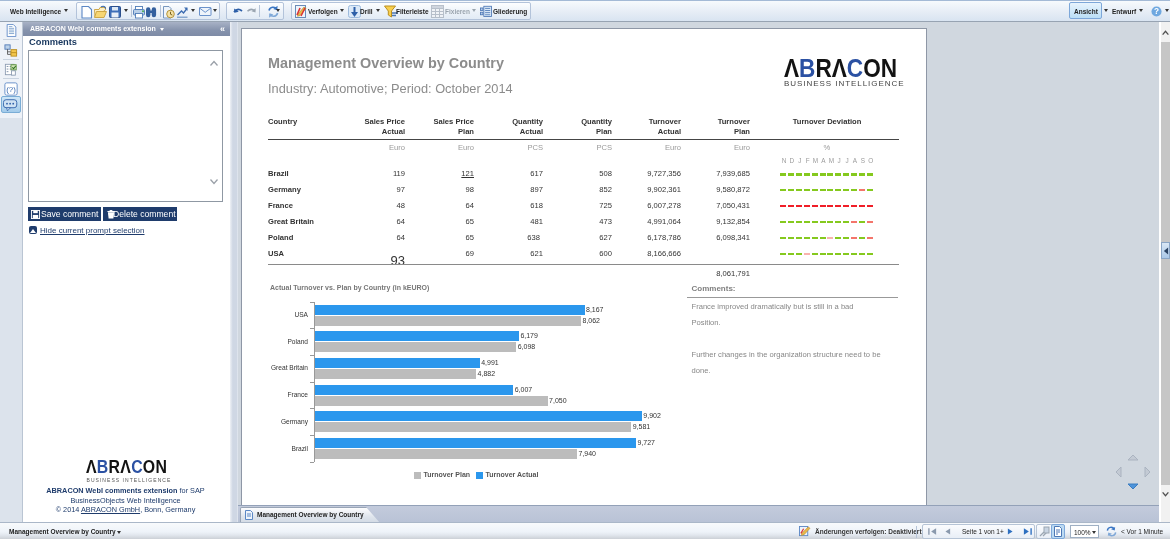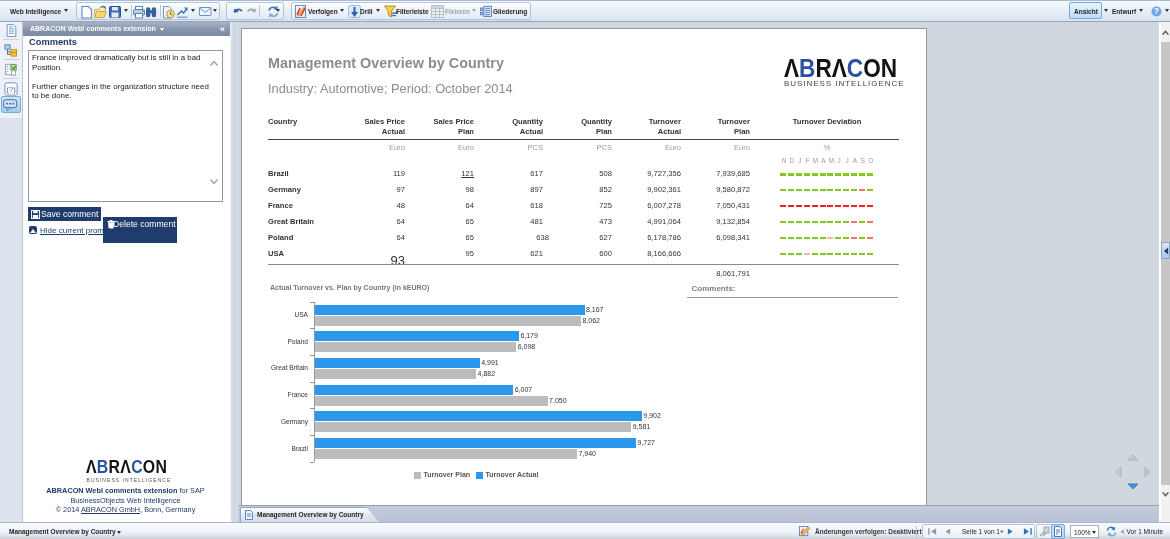--- a/index.html
+++ b/index.html
@@ -185,36 +185,35 @@
  </svg>
 </div>
 
 <div id="lpanel">
  <div id="lphead"><span style="margin-left:7px;">ABRACON WebI comments extension</span>
   <span style="position:absolute;left:137px;top:6px;width:0;height:0;border-left:2.5px solid transparent;border-right:2.5px solid transparent;border-top:3.5px solid #fff;"></span>
   <span style="position:absolute;right:5px;top:0;font-size:9px;">«</span>
  </div>
  <div class="t" style="left:6px;top:15px;font-size:9.3px;font-weight:bold;color:#17365d;">Comments</div>
  <div class="abs" style="left:5px;top:28px;width:195px;height:152px;border:1px solid #8f98a3;background:#fff;">
-   <div class="abs" style="left:3px;top:2px;width:183px;font-size:7.9px;line-height:9.6px;color:#1a1a1a;">France improved dramatically but is still in a bad Position.<br><br>Further changes in the organization structure need to be done.</div>
    <svg class="abs" style="right:3px;top:9px;" width="10" height="7" viewBox="0 0 10 7">
         <path d="M1.5 5.5l3.5-4 3.5 4" fill="none" stroke="#9aa0a8" stroke-width="1.3"></path>
       </svg>
    <svg class="abs" style="right:3px;bottom:16px;" width="10" height="7" viewBox="0 0 10 7">
         <path d="M1.5 1.5l3.5 4 3.5-4" fill="none" stroke="#9aa0a8" stroke-width="1.3"></path>
       </svg>
  </div>
  <div class="navybtn" style="left:5px;top:185px;width:73px;height:14px;line-height:14px;">
    <svg style="position:absolute;left:3px;top:2.5px;" width="9" height="9" viewBox="0 0 10 10">
         <rect x="0.5" y="0.5" width="9" height="9" fill="none" stroke="#fff"></rect>
         <rect x="2.5" y="0.5" width="5" height="3" fill="#fff"></rect>
         <rect x="2" y="5.5" width="6" height="4" fill="#fff"></rect>
       </svg>
    <span style="margin-left:13px;">Save comment</span></div>
- <div class="navybtn" style="left:80px;top:185px;width:74px;height:26px;line-height:14px;margin-top:10px;">
+ <div class="navybtn" style="left:80px;top:185px;width:74px;height:14px;line-height:14px;">
    <svg style="position:absolute;left:4px;top:2.5px;" width="8" height="9" viewBox="0 0 9 10">
         <path d="M1 2.5h7l-0.8 7H1.8z" fill="#fff"></path>
         <rect x="0.5" y="1" width="8" height="1.2" fill="#fff"></rect>
         <rect x="3" y="0" width="3" height="1.2" fill="#fff"></rect>
       </svg>
    <span style="margin-left:10px;">Delete comment</span></div>
  <div class="abs" style="left:6px;top:204px;width:8px;height:8px;background:#1f3c6c;border-radius:2px;">
    <svg style="position:absolute;left:1px;top:1.5px;" width="6" height="5" viewBox="0 0 6 5">
         <path d="M0 5l3-4 3 4z" fill="#fff"></path>
       </svg>
@@ -329,41 +328,41 @@
         <span style="position:absolute;left:585.4px;top:0;width:6px;height:2px;background:#85c91e;"></span>
         <span style="position:absolute;left:593.3px;top:0;width:6px;height:2px;background:#85c91e;"></span>
         <span style="position:absolute;left:601.2px;top:0;width:6px;height:2px;background:#85c91e;"></span>
         <span style="position:absolute;left:609.1px;top:0;width:6px;height:2px;background:#f4756b;"></span>
         <span style="position:absolute;left:617.0px;top:0;width:6px;height:2px;background:#85c91e;"></span>
         <span style="position:absolute;left:624.9px;top:0;width:6px;height:2px;background:#f4756b;"></span>
       </div>
 <div class="t" style="left:26px;top:203.5px;font-size:7.6px;font-weight:bold;color:#333;">Poland</div>
 <div class="r" style="left:73px;top:203.5px;width:90px;font-size:7.6px;color:#333;">64</div>
 <div class="r" style="left:142px;top:203.5px;width:90px;font-size:7.6px;color:#333;">65</div>
-<div class="r" style="left:217px;top:203.5px;width:90px;font-size:7.6px;color:#333;">638</div>
+<div class="r" style="left:208px;top:203.5px;width:90px;font-size:7.6px;color:#333;">638</div>
 <div class="r" style="left:280px;top:203.5px;width:90px;font-size:7.6px;color:#333;">627</div>
 <div class="r" style="left:349px;top:203.5px;width:90px;font-size:7.6px;color:#333;">6,178,786</div>
 <div class="r" style="left:418px;top:203.5px;width:90px;font-size:7.6px;color:#333;">6,098,341</div>
 <div class="abs" style="left:0;top:208.0px;height:2px;">
         <span style="position:absolute;left:538.0px;top:0;width:6px;height:2px;background:#85c91e;"></span>
         <span style="position:absolute;left:545.9px;top:0;width:6px;height:2px;background:#85c91e;"></span>
         <span style="position:absolute;left:553.8px;top:0;width:6px;height:2px;background:#85c91e;"></span>
         <span style="position:absolute;left:561.7px;top:0;width:6px;height:2px;background:#85c91e;"></span>
         <span style="position:absolute;left:569.6px;top:0;width:6px;height:2px;background:#85c91e;"></span>
         <span style="position:absolute;left:577.5px;top:0;width:6px;height:2px;background:#85c91e;"></span>
         <span style="position:absolute;left:585.4px;top:0;width:6px;height:2px;background:#f8b3ae;"></span>
         <span style="position:absolute;left:593.3px;top:0;width:6px;height:2px;background:#85c91e;"></span>
         <span style="position:absolute;left:601.2px;top:0;width:6px;height:2px;background:#85c91e;"></span>
         <span style="position:absolute;left:609.1px;top:0;width:6px;height:2px;background:#f4756b;"></span>
         <span style="position:absolute;left:617.0px;top:0;width:6px;height:2px;background:#85c91e;"></span>
         <span style="position:absolute;left:624.9px;top:0;width:6px;height:2px;background:#f4756b;"></span>
       </div>
 <div class="t" style="left:26px;top:219.5px;font-size:7.6px;font-weight:bold;color:#333;">USA</div>
 <div class="r" style="left:73px;top:224px;width:90px;font-size:13px;color:#333;">93</div>
-<div class="r" style="left:142px;top:219.5px;width:90px;font-size:7.6px;color:#333;">95</div>
+<div class="r" style="left:142px;top:219.5px;width:90px;font-size:7.6px;color:#333;">69</div>
 <div class="r" style="left:211px;top:219.5px;width:90px;font-size:7.6px;color:#333;">621</div>
 <div class="r" style="left:280px;top:219.5px;width:90px;font-size:7.6px;color:#333;">600</div>
 <div class="r" style="left:349px;top:219.5px;width:90px;font-size:7.6px;color:#333;">8,166,666</div>
 <div class="r" style="left:418px;top:219.5px;width:90px;font-size:7.6px;color:#333;margin-top:20px;">8,061,791</div>
 <div class="abs" style="left:0;top:224.0px;height:2px;">
         <span style="position:absolute;left:538.0px;top:0;width:6px;height:2px;background:#85c91e;"></span>
         <span style="position:absolute;left:545.9px;top:0;width:6px;height:2px;background:#85c91e;"></span>
         <span style="position:absolute;left:553.8px;top:0;width:6px;height:2px;background:#85c91e;"></span>
         <span style="position:absolute;left:561.7px;top:0;width:6px;height:2px;background:#f8b3ae;"></span>
         <span style="position:absolute;left:569.6px;top:0;width:6px;height:2px;background:#85c91e;"></span>
@@ -414,20 +413,22 @@
 <div class="abs" style="left:73px;top:420.0px;width:262.0px;height:10px;background:#bcbcbc;"></div>
 <div class="t" style="left:395.5px;top:409.0px;font-size:7px;line-height:10px;color:#333;">9,727</div>
 <div class="t" style="left:336.5px;top:420.0px;font-size:7px;line-height:10px;color:#333;">7,940</div>
 <div class="r" style="left:0px;top:414.5px;width:66px;font-size:6.6px;line-height:10px;color:#333;">Brazil</div>
 <div class="abs" style="left:171.5px;top:442.5px;width:7px;height:7px;background:#bcbcbc;"></div>
 <div class="t" style="left:181.5px;top:441px;font-size:7px;line-height:10px;font-weight:bold;color:#555;">Turnover Plan</div>
 <div class="abs" style="left:233.5px;top:442.5px;width:7px;height:7px;background:#2b97ed;"></div>
 <div class="t" style="left:243.5px;top:441px;font-size:7px;line-height:10px;font-weight:bold;color:#555;">Turnover Actual</div>
 <div class="t" style="left:449.5px;top:254.7px;font-size:8px;font-weight:bold;color:#808080;">Comments:</div>
 <div class="abs" style="left:445px;top:267.5px;width:211px;height:1px;background:#999;"></div>
+<div class="t" style="left:449.5px;top:270px;font-size:7.6px;color:#878787;line-height:16px;">France improved dramatically but is still in a bad<br>Position.</div>
+<div class="t" style="left:449.5px;top:318px;font-size:7.6px;color:#878787;line-height:16px;">Further changes in the organization structure need to be<br>done.</div>
 </div>
 <svg class="abs" style="left:875px;top:430px;" width="40" height="40" viewBox="0 0 40 40">
 <path d="M15 8l5-5 5 5z" fill="#c3cad4" stroke="#aab3c0"></path>
 <path d="M8 15l-5 5 5 5z" fill="#c3cad4" stroke="#aab3c0"></path>
 <path d="M32 15l5 5-5 5z" fill="#c3cad4" stroke="#aab3c0"></path>
 <path d="M15 32l5 5 5-5z" fill="#4d94db" stroke="#3b7cc0"></path>
 </svg>
 </div>
 
 <div id="vsb">

